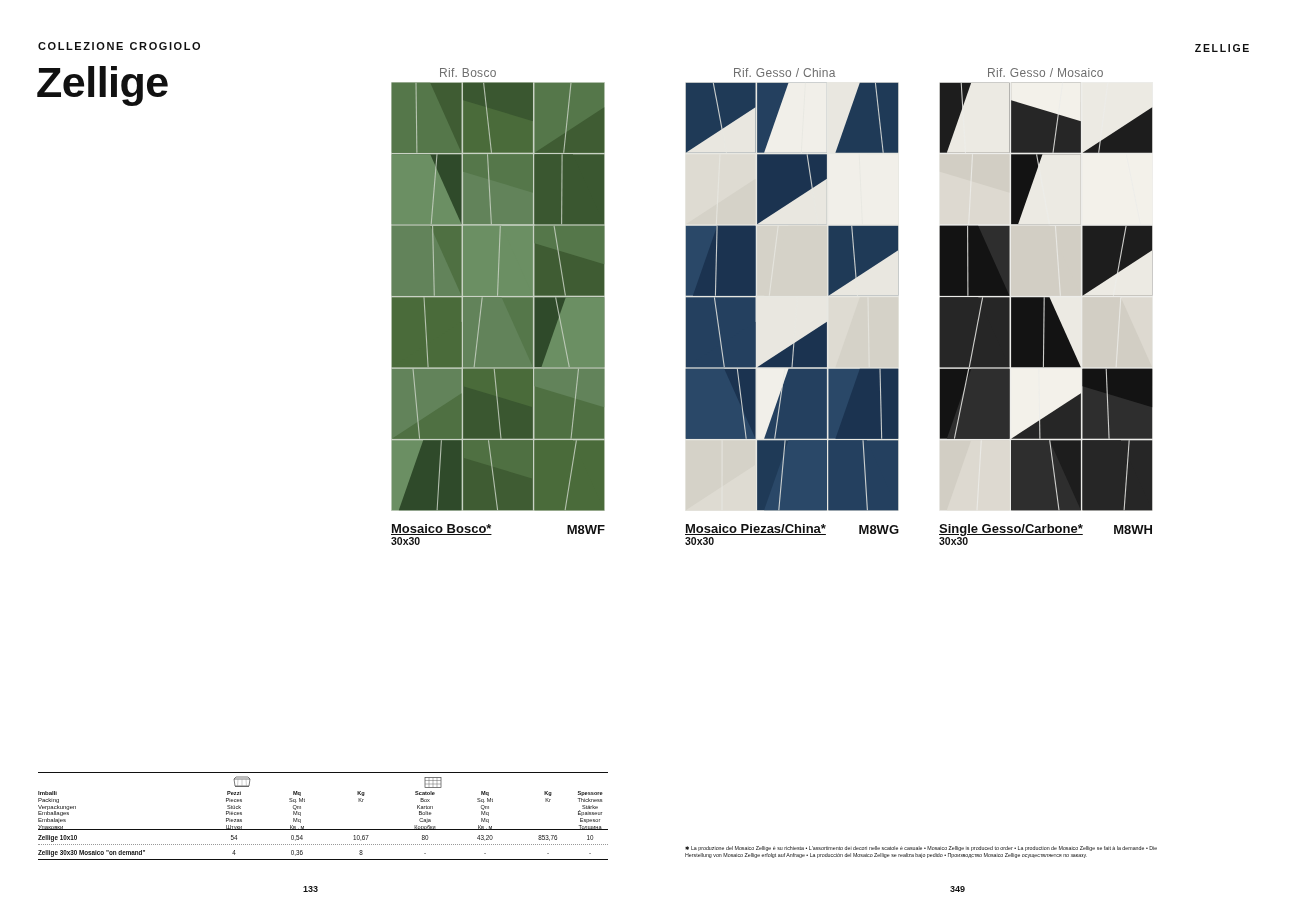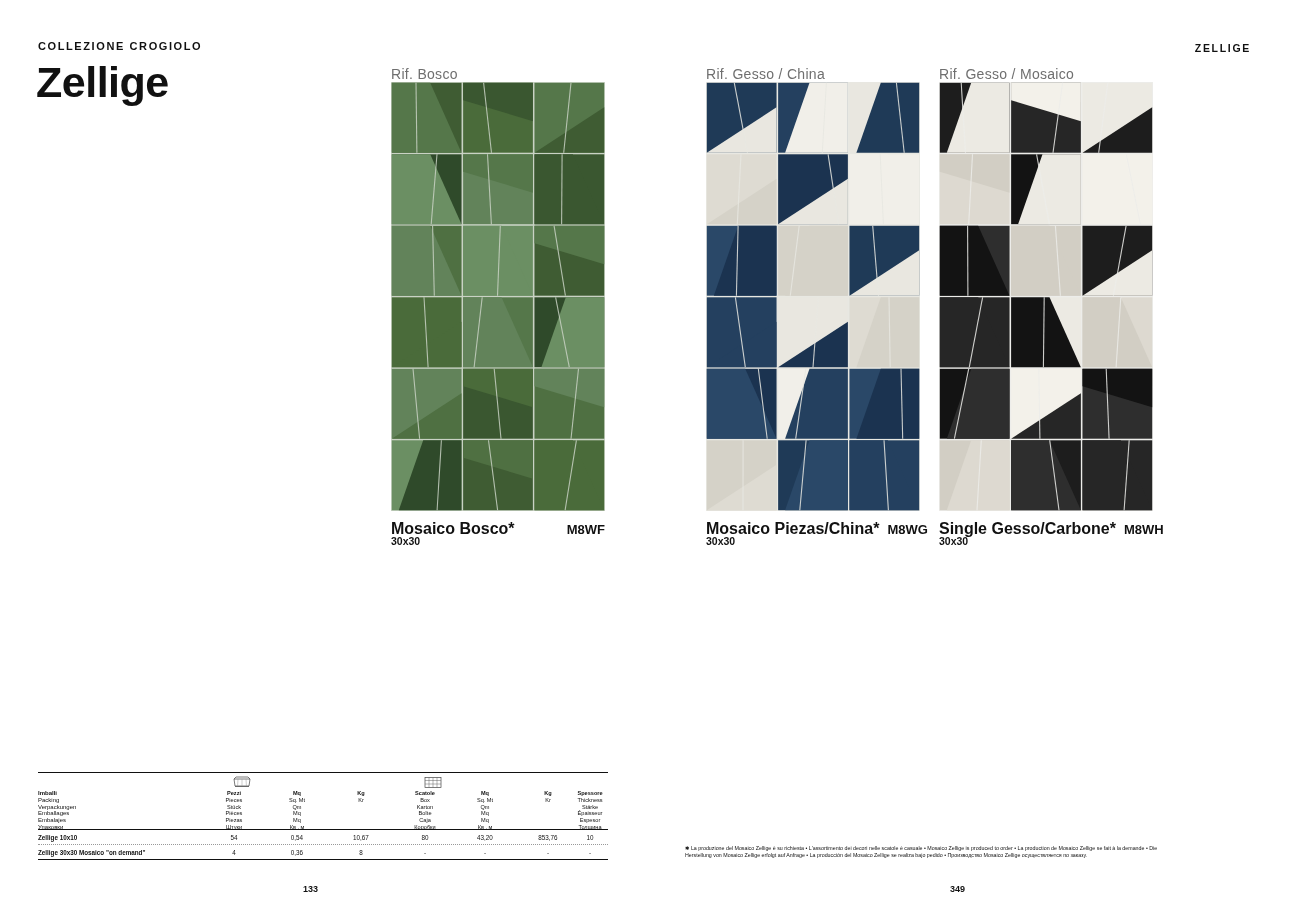--- a/index.html
+++ b/index.html
@@ -59,62 +59,64 @@
     line-height: 14.6px;
     color: #1a1a1a;
   }
 
   
   .product {
     position: absolute;
     top: 66px;
   }
   .product .ref {
-    font-size: 14px;
+    font-size: 12px;
     color: #6f6f6f;
     letter-spacing: 0.3px;
     margin-bottom: 5px;
     height: 11px;
+    margin-left: 48px;
   }
   .swatch {
     width: 214px;
     height: 429px;
     overflow: hidden;
     position: relative;
     background: #ddd;
   }
   .swatch svg { display: block; }
   .caption {
     margin-top: 11px;
     display: flex;
     justify-content: space-between;
     align-items: flex-start;
   }
   .cap-name {
-    font-size: 16px;
+    font-size: 13px;
     font-weight: 700;
     line-height: 13px;
     color: #111;
+    text-decoration: underline;
   }
   .cap-size {
     font-size: 10.5px;
     font-weight: 700;
     line-height: 13px;
     color: #111;
   }
   .cap-code {
     font-size: 13px;
     font-weight: 700;
     color: #111;
     white-space: nowrap;
     padding-left: 8px;
   }
 
   #prod-0 { left: 391px; }
-  #prod-1 { left: 706px; }
+  #prod-1 { left: 685px; }
   #prod-2 { left: 939px; }
 
   
   .pack-table {
     position: absolute;
     left: 38px;
     top: 772px;
     width: 570px;
   }
   .pack-rule {

